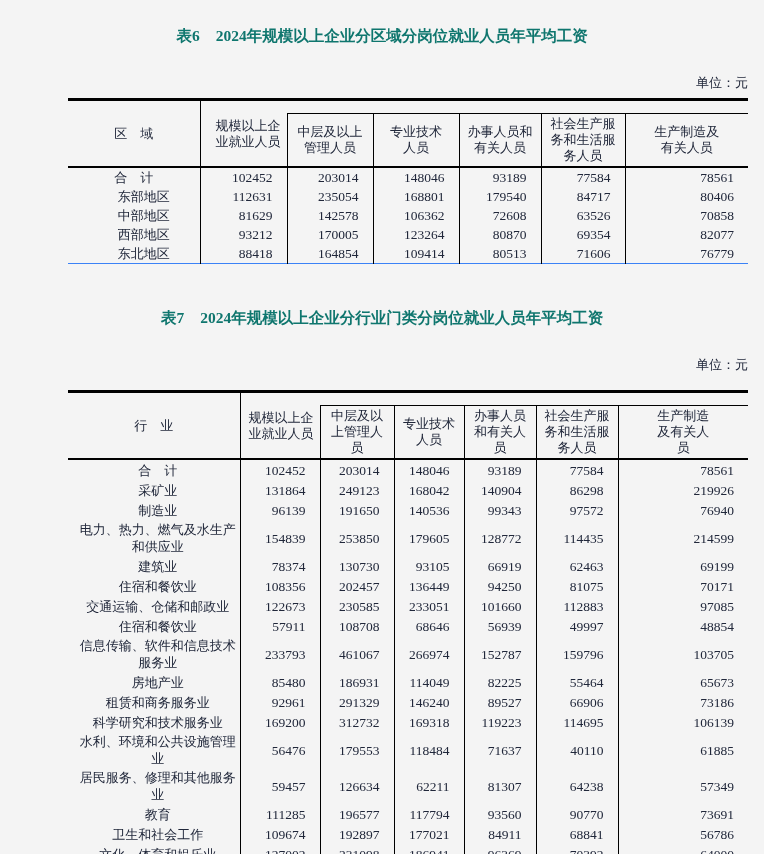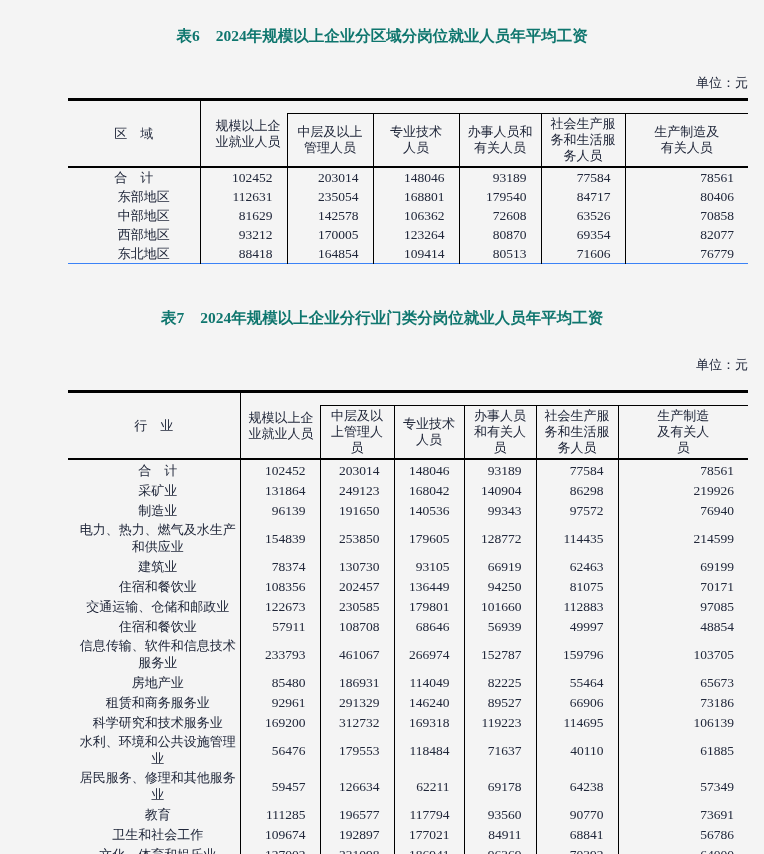--- a/index.html
+++ b/index.html
@@ -224,21 +224,21 @@
           <td class="num">202457</td>
           <td class="num">136449</td>
           <td class="num">94250</td>
           <td class="num">81075</td>
           <td class="num">70171</td>
         </tr>
         <tr>
           <td class="lbl">交通运输、仓储和邮政业</td>
           <td class="num">122673</td>
           <td class="num">230585</td>
-          <td class="num">179801</td>
+          <td class="num">233051</td>
           <td class="num">101660</td>
           <td class="num">112883</td>
           <td class="num">97085</td>
         </tr>
         <tr>
           <td class="lbl">住宿和餐饮业</td>
           <td class="num">57911</td>
           <td class="num">108708</td>
           <td class="num">68646</td>
           <td class="num">56939</td>
@@ -288,21 +288,21 @@
           <td class="num">118484</td>
           <td class="num">71637</td>
           <td class="num">40110</td>
           <td class="num">61885</td>
         </tr>
         <tr>
           <td class="lbl">居民服务、修理和其他服务业</td>
           <td class="num">59457</td>
           <td class="num">126634</td>
           <td class="num">62211</td>
-          <td class="num">69178</td>
+          <td class="num">81307</td>
           <td class="num">64238</td>
           <td class="num">57349</td>
         </tr>
         <tr>
           <td class="lbl">教育</td>
           <td class="num">111285</td>
           <td class="num">196577</td>
           <td class="num">117794</td>
           <td class="num">93560</td>
           <td class="num">90770</td>

